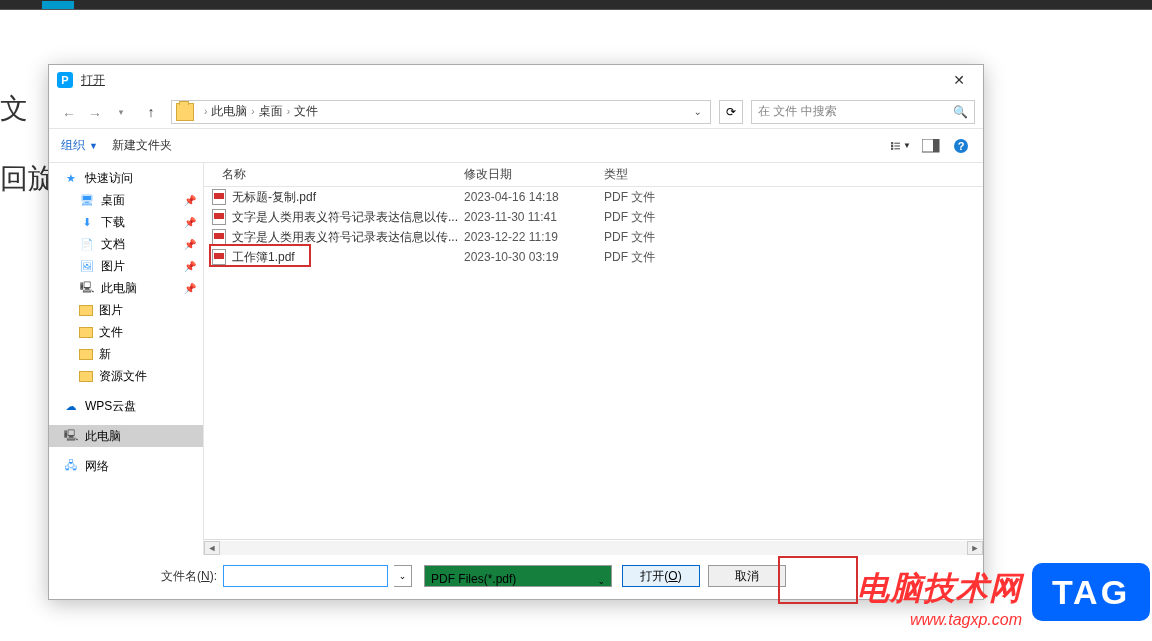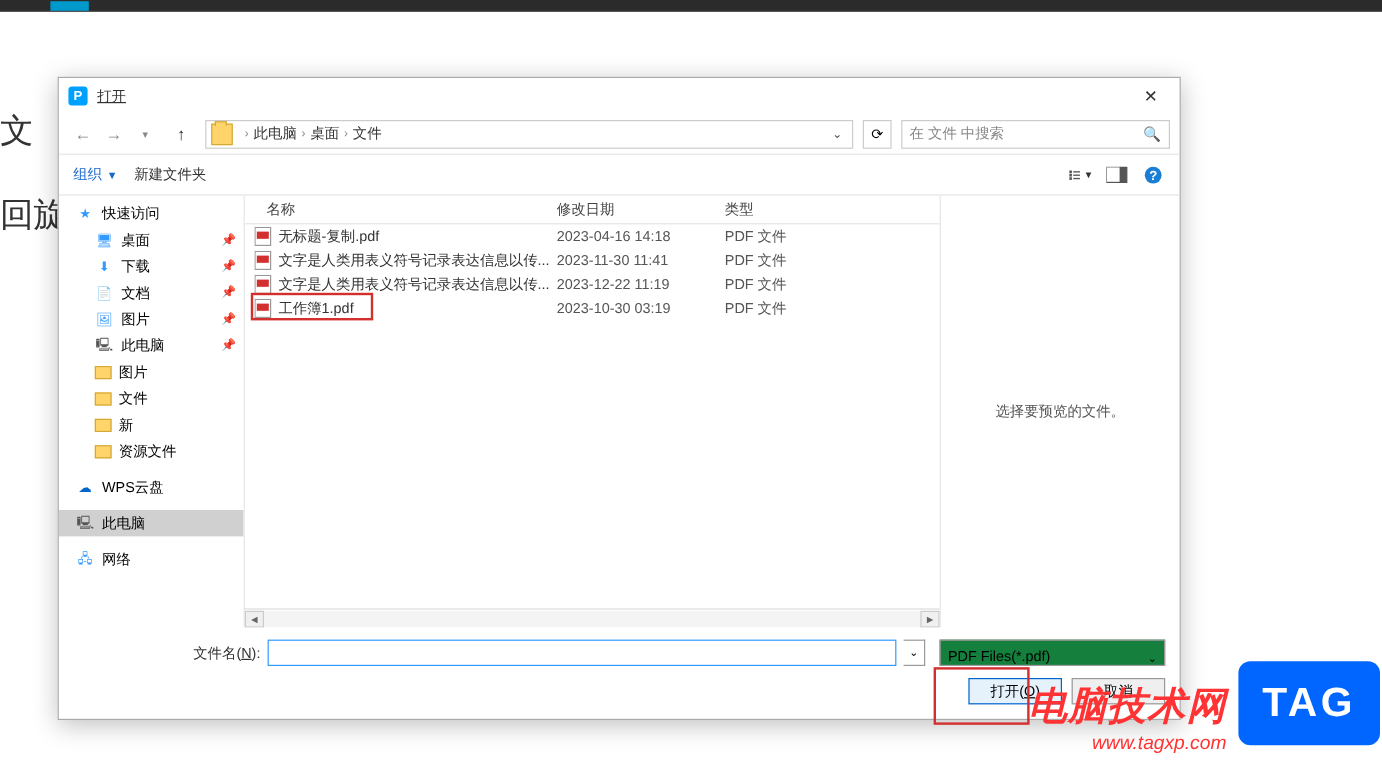--- a/index.html
+++ b/index.html
@@ -64,36 +64,36 @@
 .file-row .ftype { width: 120px; color: #555; }
 .pdf-icon { width: 14px; height: 16px; background: #fff; border: 1px solid #999; position: relative; flex-shrink: 0; }
 .pdf-icon::after { content: ""; position: absolute; left: 1px; top: 3px; right: 1px; height: 6px; background: #d32f2f; }
 .highlight-box { position: absolute; border: 2px solid #d32f2f; left: 5px; top: 57px; width: 102px; height: 23px; pointer-events: none; }
 .hscrollbar { height: 16px; border-top: 1px solid #ddd; display: flex; align-items: center; }
 .hscroll-btn { width: 16px; height: 14px; display: flex; align-items: center; justify-content: center; font-size: 9px; color: #666; background: #f0f0f0; border: 1px solid #ccc; }
 .hscroll-track { flex: 1; background: #f4f4f4; height: 14px; }
 
 .preview-pane { width: 200px; border-left: 1px solid #e5e5e5; display: flex; align-items: center; justify-content: center; font-size: 12px; color: #555; }
 
-.footer { padding: 10px 12px 12px; display: flex; flex-direction: column; gap: 10px; }
+.footer { padding: 10px 12px 12px; display: flex; flex-direction: row; gap: 10px; }
 .filename-row { display: flex; align-items: center; gap: 6px; }
 .filename-label { font-size: 12px; color: #333; margin-left: 100px; }
 .filename-label u { text-decoration: underline; }
 .filename-input { flex: 1; height: 22px; border: 1px solid #3399ff; padding: 0 4px; font-size: 12px; outline: none; }
 .filename-dd { width: 18px; height: 22px; border: 1px solid #999; border-left: none; display: flex; align-items: center; justify-content: center; font-size: 9px; }
 .filetype-select { width: 188px; height: 22px; border: 1px solid #999; font-size: 12px; padding: 0 6px; display: flex; align-items: flex-end; background: #15803d; margin-left: 6px; }
 .filetype-select .dd { margin-left: auto; font-size: 9px; }
 .button-row { display: flex; justify-content: flex-end; gap: 8px; }
 .btn { width: 78px; height: 22px; border: 1px solid #999; background: #efefef; font-size: 12px; display: flex; align-items: center; justify-content: center; cursor: pointer; }
 .btn.primary { border: 1px solid #0066cc; background: #e5f1fb; }
 .highlight-open { position: absolute; border: 2px solid #d32f2f; left: 778px; top: 556px; width: 80px; height: 48px; pointer-events: none; }
 
 .watermark { position: absolute; right: 130px; bottom: 30px; font-size: 32px; font-weight: bold; color: #ff3333; font-style: italic; letter-spacing: 1px; }
 .watermark-url { position: absolute; right: 130px; bottom: 12px; font-size: 16px; color: #ff3333; font-style: italic; }
-.tag-badge { position: absolute; right: 2px; bottom: 20px; width: 118px; height: 70px; background: #0066ff; border-radius: 10px; display: flex; align-items: center; justify-content: center; color: #fff; font-size: 34px; font-weight: bold; letter-spacing: 3px; }
+.tag-badge { position: absolute; right: 2px; bottom: 20px; width: 118px; height: 58px; background: #0066ff; border-radius: 10px; display: flex; align-items: center; justify-content: center; color: #fff; font-size: 34px; font-weight: bold; letter-spacing: 3px; }
 </style>
 </head>
 <body>
 
 <div class="top-bar"></div>
 <div class="top-bar-accent"></div>
 <div class="bg-text1">文</div>
 <div class="bg-text2">回旋</div>
 
 <div class="dialog">
@@ -264,23 +264,20 @@
         </div>
         <div class="highlight-box"></div>
       </div>
       <div class="hscrollbar">
         <div class="hscroll-btn">◄</div>
         <div class="hscroll-track"></div>
         <div class="hscroll-btn">►</div>
       </div>
     </div>
 
-    <div class="preview-pane">
-      <span>选择要预览的文件。</span>
-    </div>
   </div>
 
   <div class="footer">
     <div class="filename-row">
       <span class="filename-label">文件名(<u>N</u>):</span>
       <input class="filename-input" value="" style="">
       <div class="filename-dd">⌄</div>
       <div class="filetype-select">
         <span>PDF Files(*.pdf)</span>
         <span class="dd">⌄</span>

